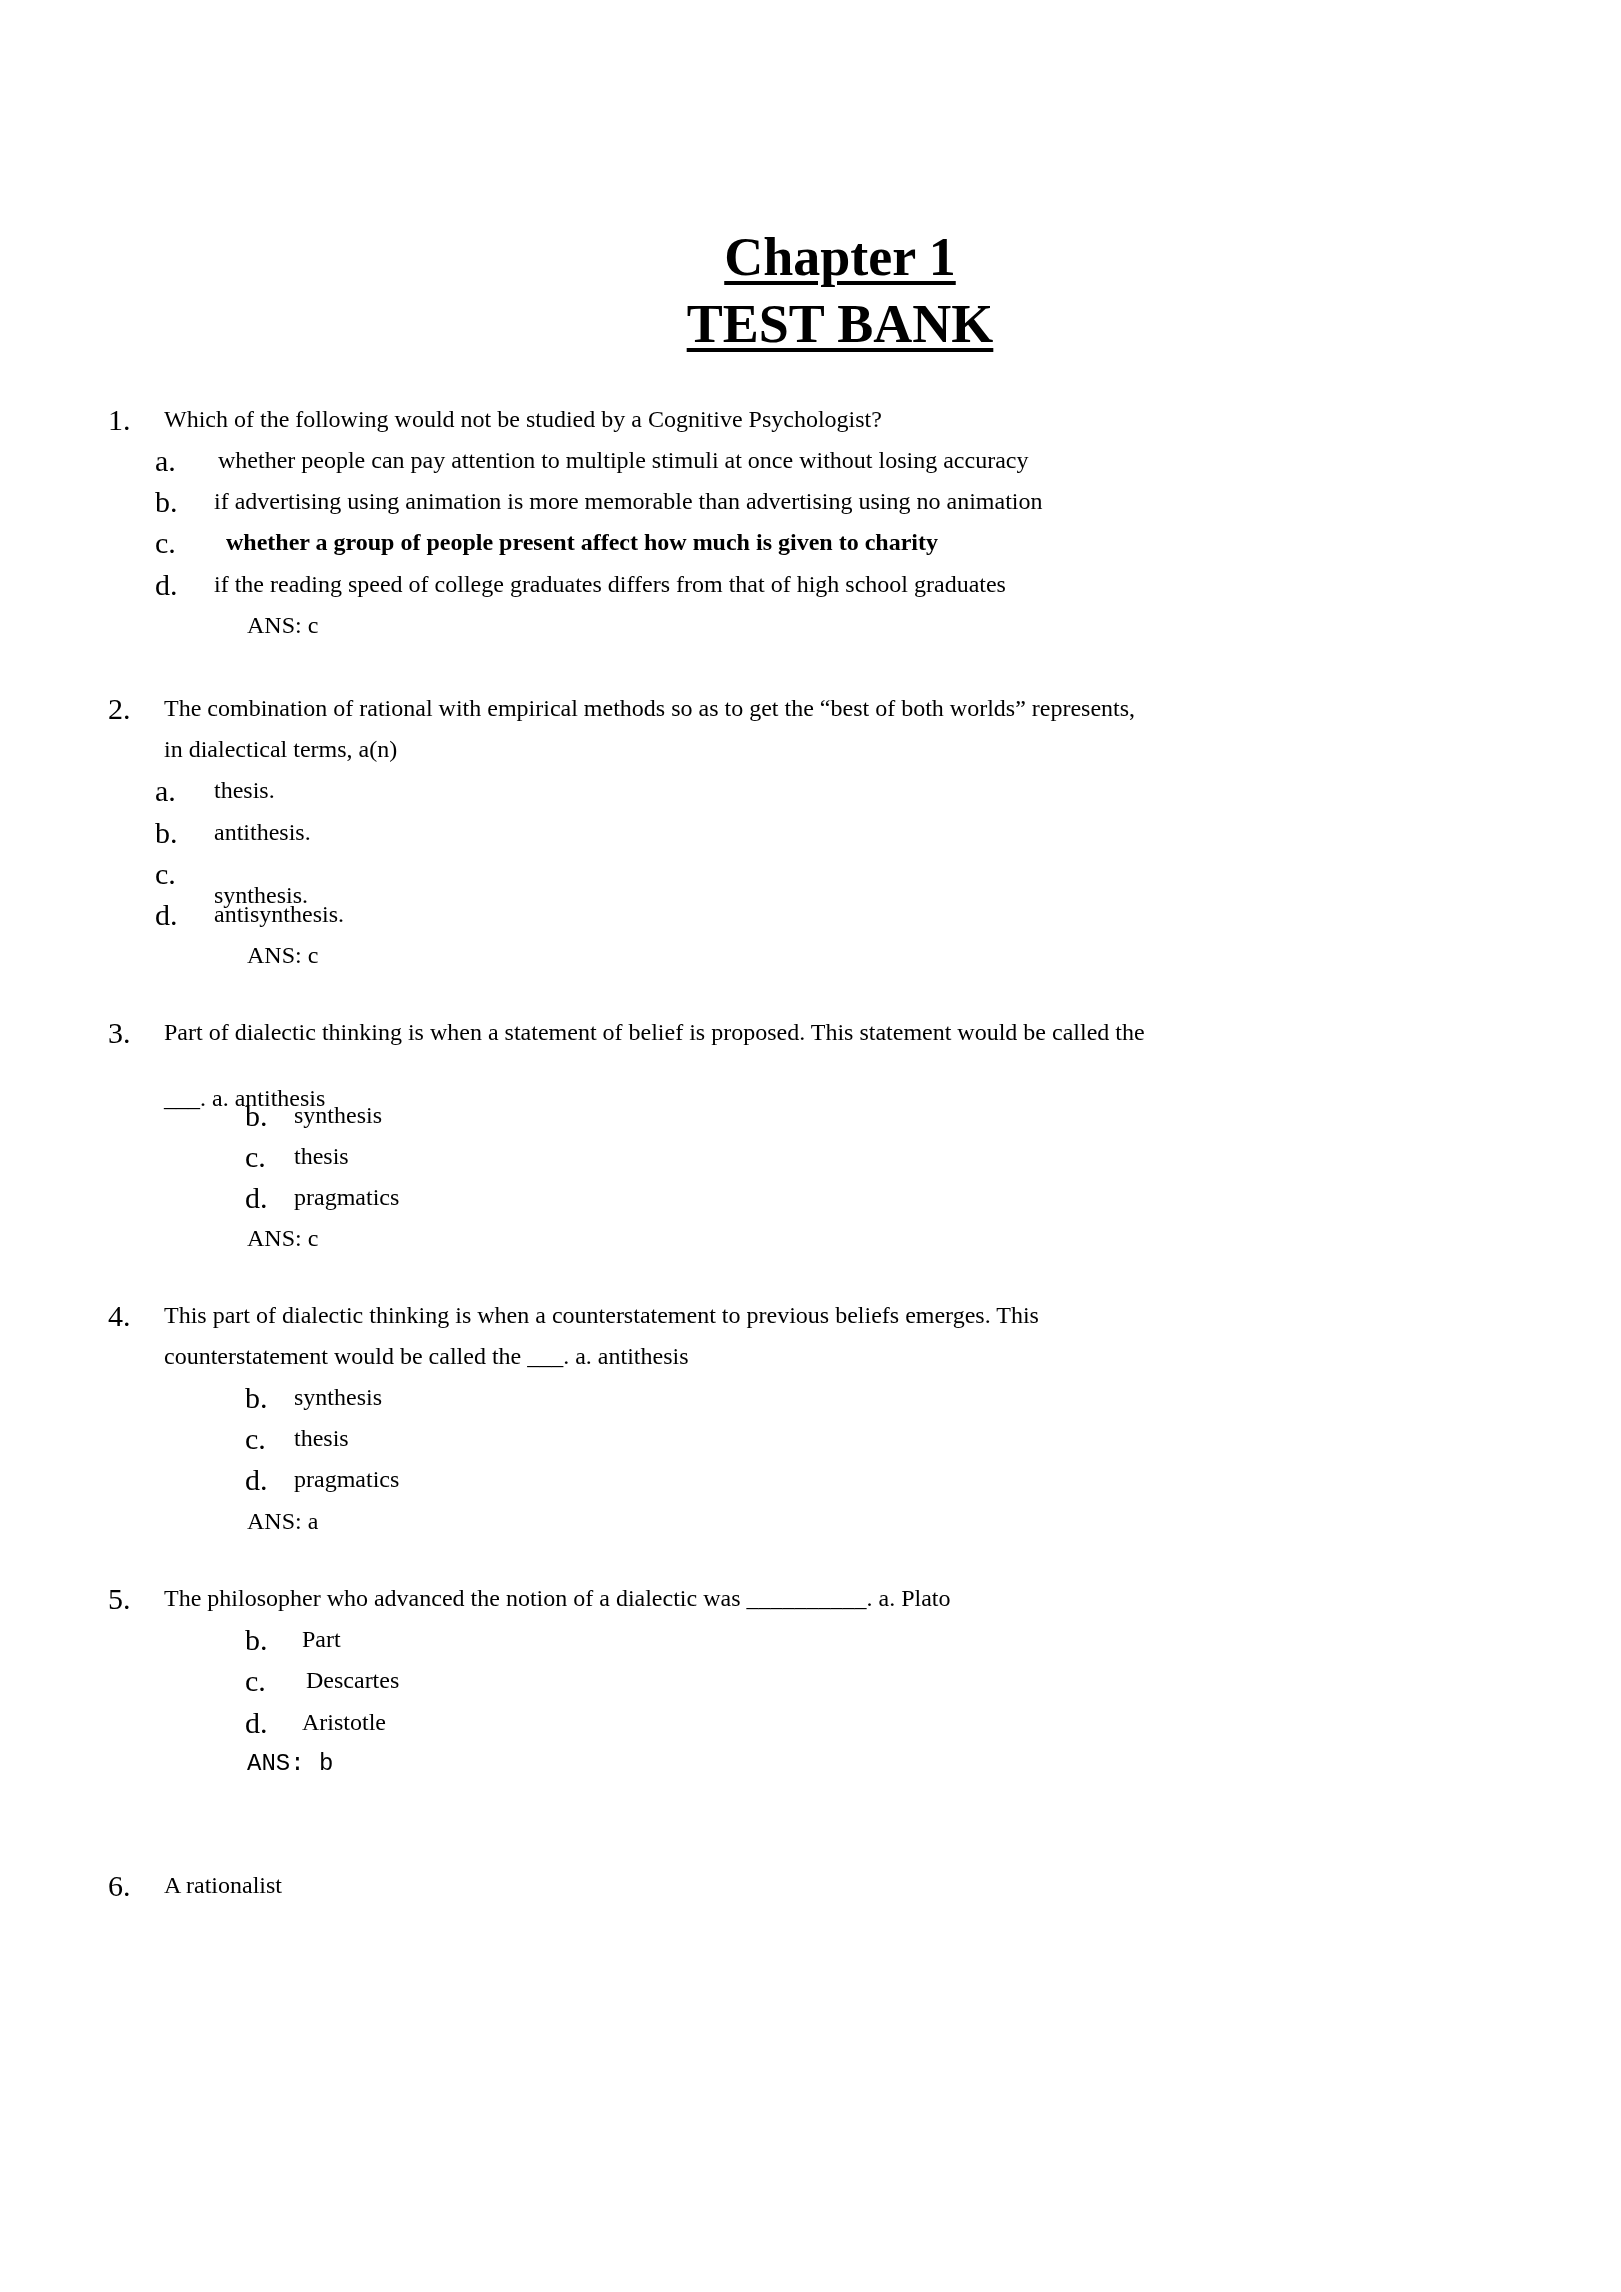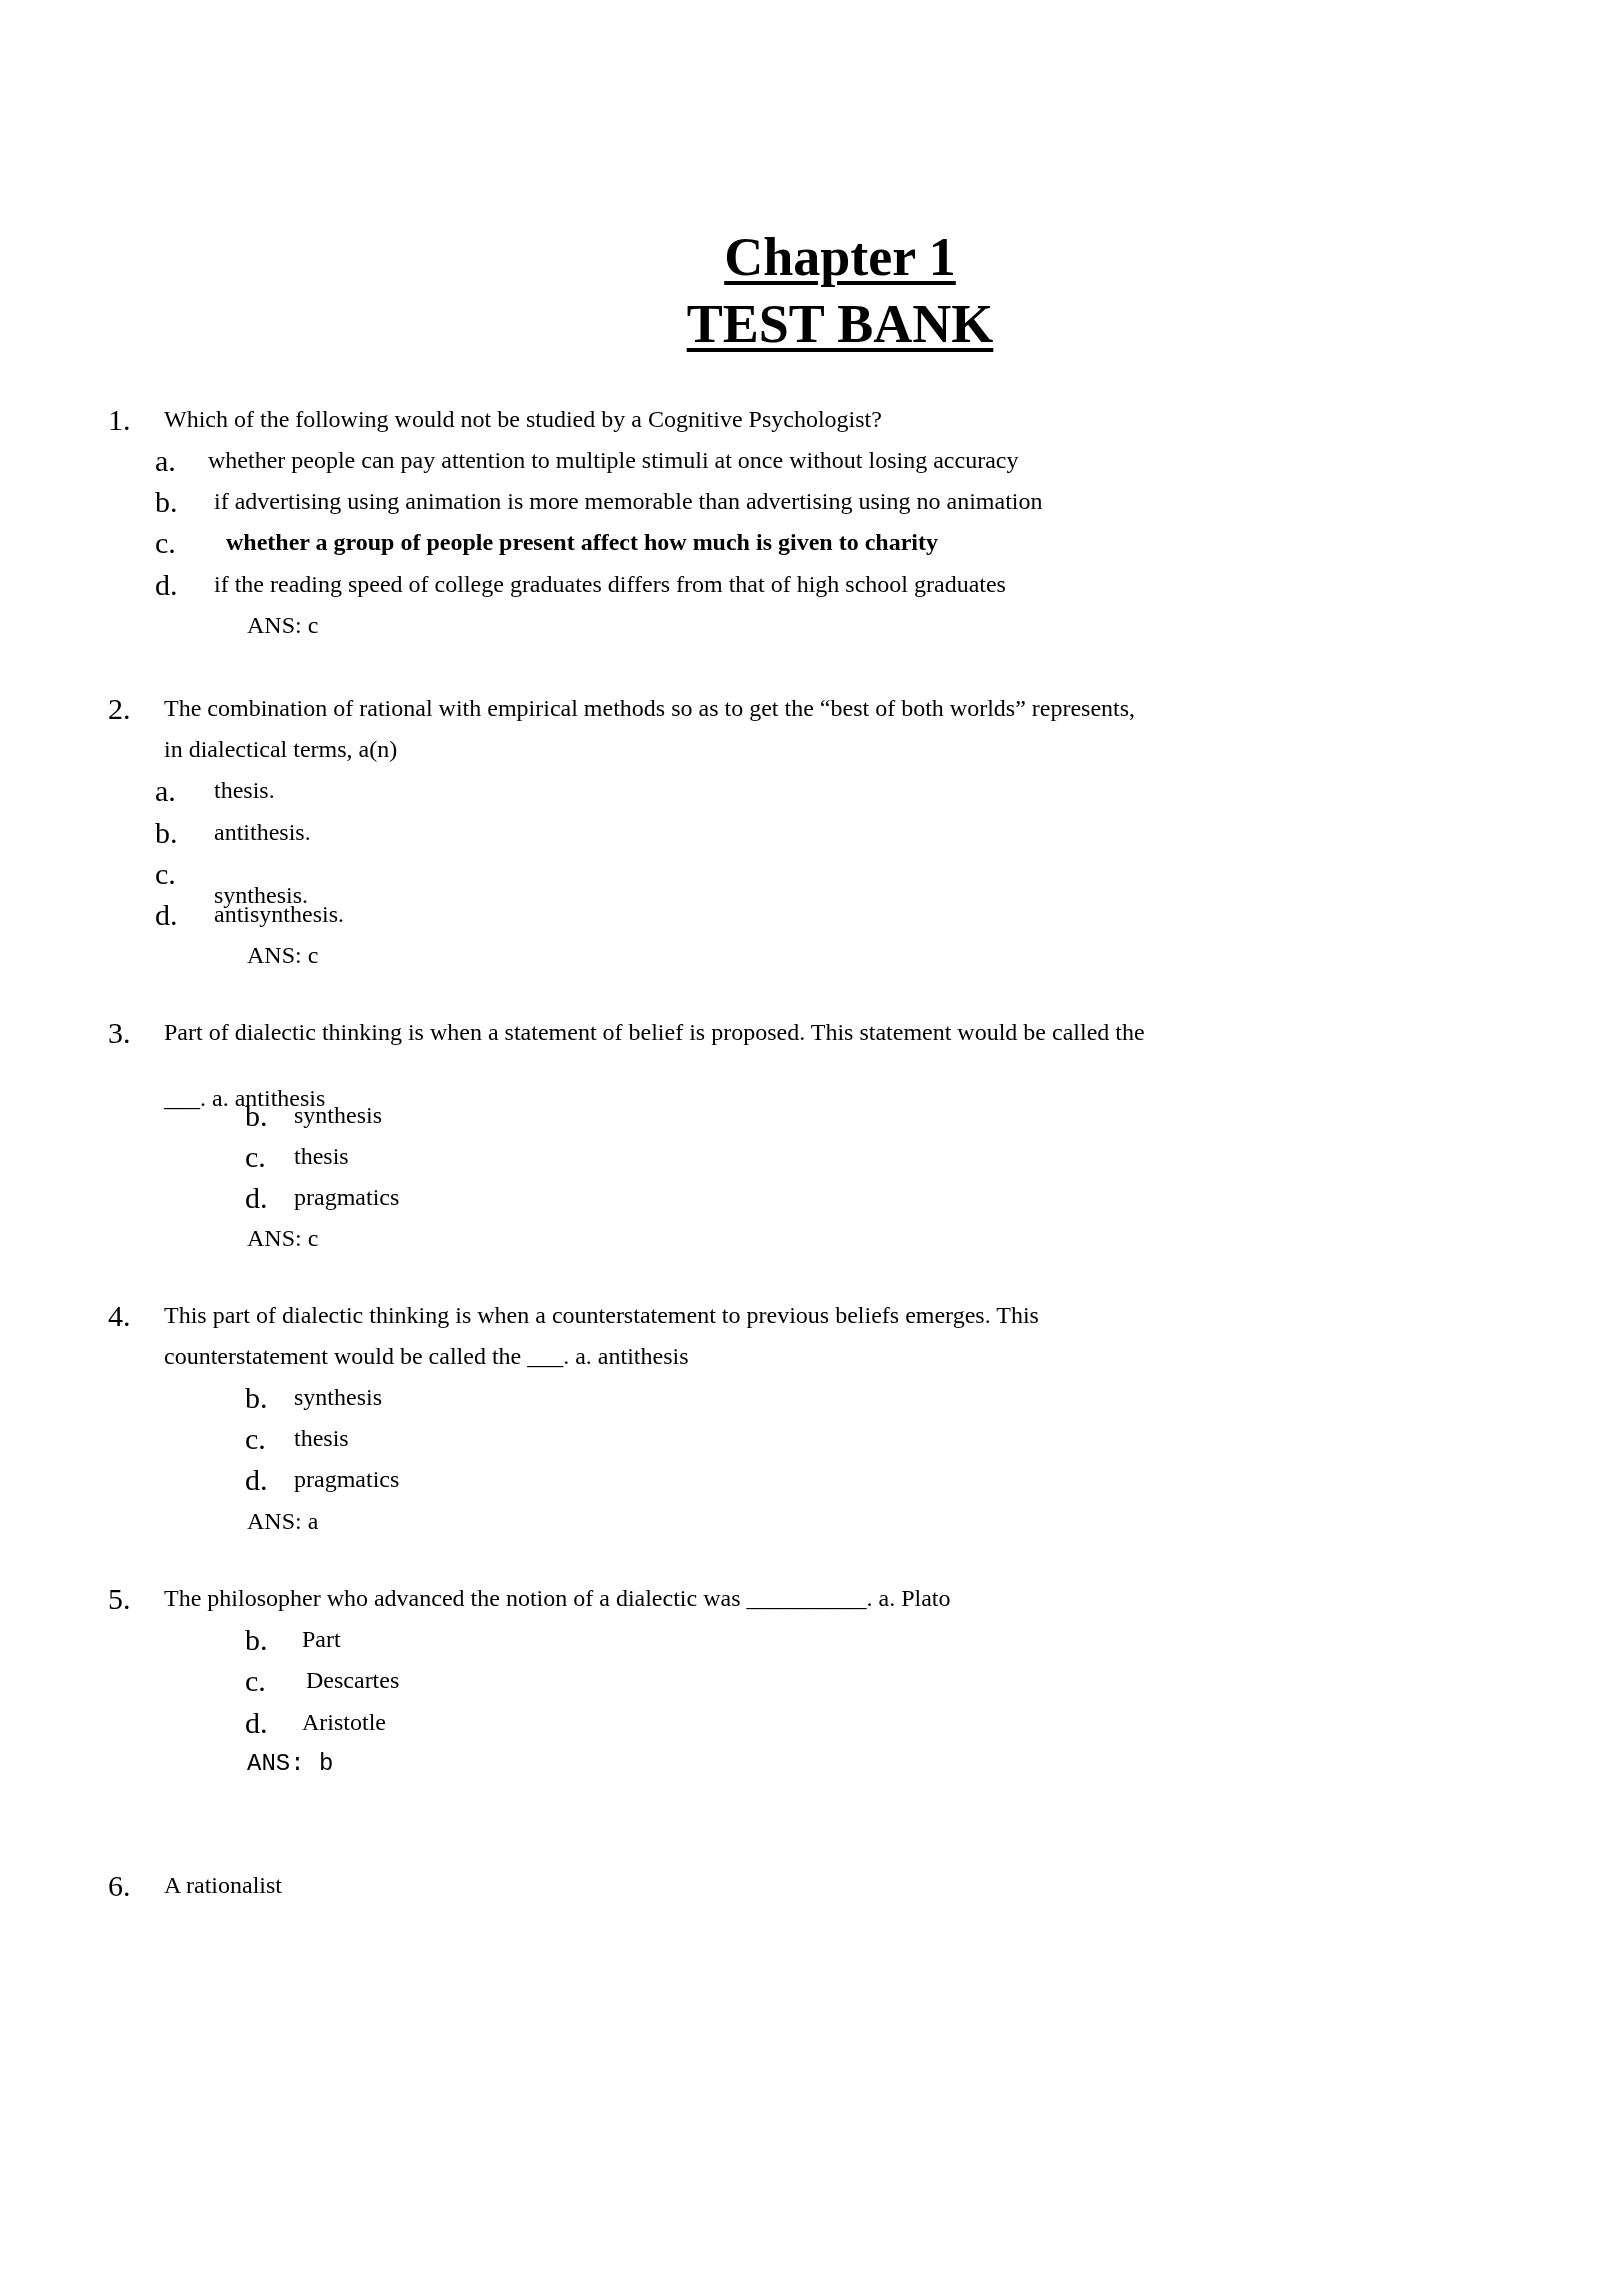--- a/index.html
+++ b/index.html
@@ -17,21 +17,21 @@
 
 <div class="page">
 
   <div class="title" style="top:230px;"><span>Chapter 1</span></div>
   <div class="title" style="top:297px;"><span>TEST BANK</span></div>
 
   <div>
     <span class="num" style="left:108px; top:399px;">1.</span>
     <span class="line" style="left:164px; top:399px;">Which of the following would not be studied by a Cognitive Psychologist?</span>
     <span class="num" style="left:155px; top:440px;">a.</span>
-    <span class="line" style="left:208px; top:440px;">whether people can pay attention to multiple stimuli at once without losing accuracy</span>
+    <span class="line" style="left:218px; top:440px;">whether people can pay attention to multiple stimuli at once without losing accuracy</span>
     <span class="num" style="left:155px; top:481px;">b.</span>
     <span class="line" style="left:214px; top:481px;">if advertising using animation is more memorable than advertising using no animation</span>
     <span class="num" style="left:155px; top:522px;">c.</span>
     <span class="line" style="left:226px; top:522px;font-weight:bold;">whether a group of people present affect how much is given to charity</span>
     <span class="num" style="left:155px; top:564px;">d.</span>
     <span class="line" style="left:214px; top:564px;">if the reading speed of college graduates differs from that of high school graduates</span>
     <span class="line" style="left:247px; top:605px;">ANS: c</span>
   </div>
 
   <div>

